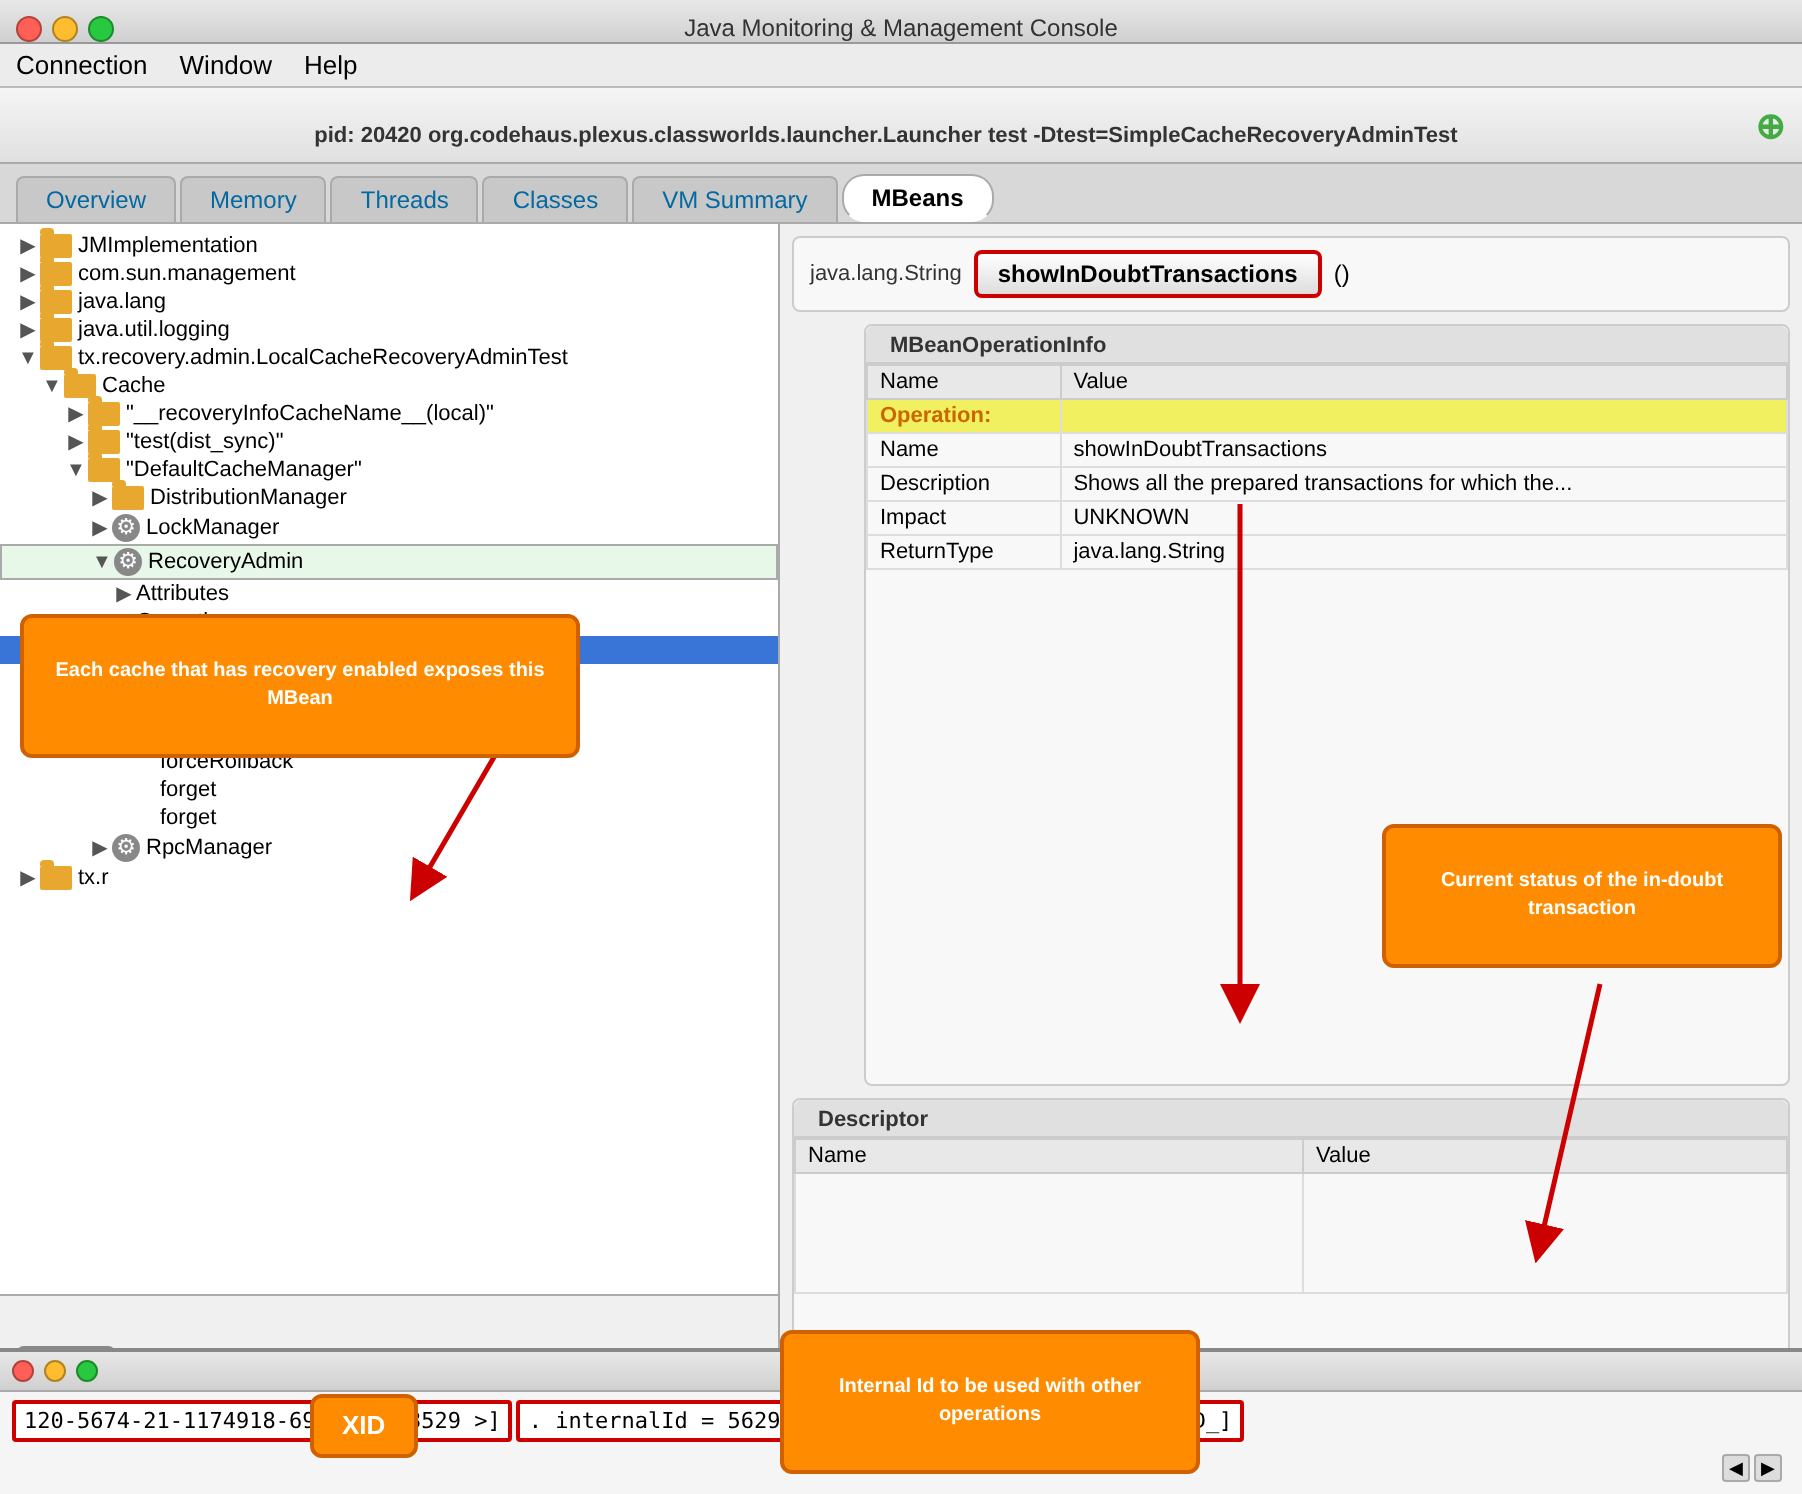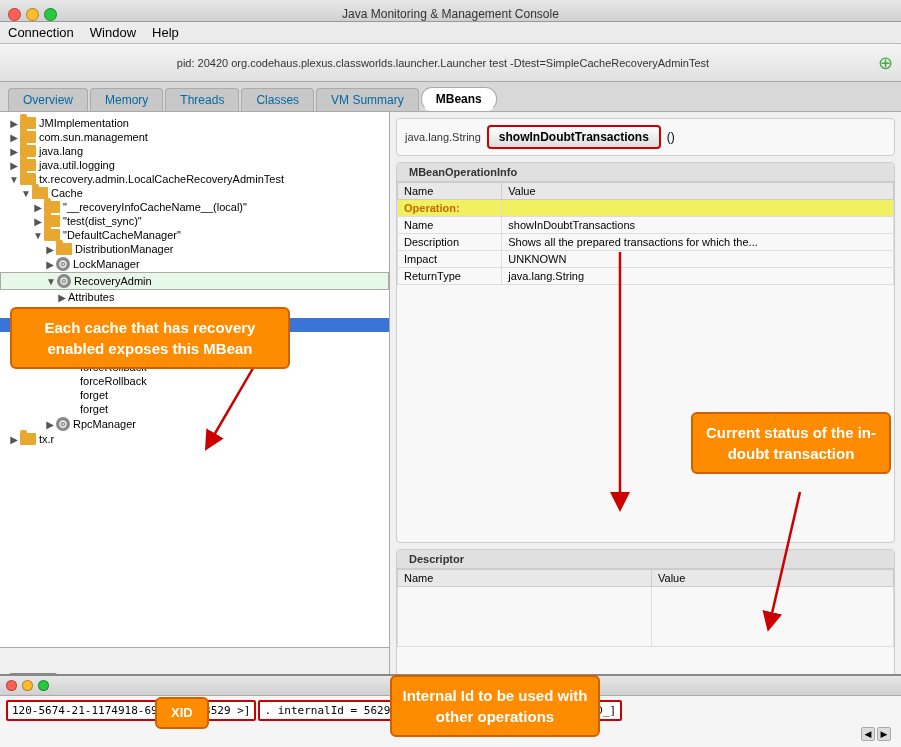--- a/index.html
+++ b/index.html
@@ -63,23 +63,24 @@
       height: 38px;
       display: flex;
       align-items: center;
       justify-content: center;
       border-bottom: 1px solid #aaa;
       gap: 4px;
       padding: 0 8px;
     }
     .toolbar-inner {
       display: flex;
-      align-items: center;
+      align-items: flex-end;
       width: 100%;
       position: relative;
+      font-weight: bold;
     }
     .pid-info {
       font-size: 11px;
       color: #333;
       flex: 1;
       text-align: center;
     }
     .wifi-icon {
       margin-left: auto;
       color: #4a4;
@@ -316,23 +317,23 @@
       justify-content: center;
       font-size: 9px;
       cursor: pointer;
     }
 
     
     .annotation {
       position: absolute;
       background: #ff8c00;
       color: white;
-      font-size: 15px;
+      font-size: 10px;
       font-weight: bold;
-      padding: 8px 8px;
+      padding: 20px 8px;
       border-radius: 6px;
       border: 2px solid #d06000;
       line-height: 1.4;
       text-align: center;
       z-index: 10;
     }
 
     .coffee-icon {
       width: 50px;
       height: 50px;
@@ -568,21 +569,21 @@
     <div class="section-box">
       <div class="operation-invocation">
         <div class="op-row">
           <span class="op-type">java.lang.String</span>
           <button class="op-button">showInDoubtTransactions</button>
           <span class="op-parens">()</span>
         </div>
       </div>
     </div>
 
-    <div class="section-box" style="flex: 2;">
+    <div class="section-box" style="flex: 2; margin-left: 36px;">
       <div style="background:#e0e0e0; padding:2px 6px; border-bottom:1px solid #ccc; border-radius:4px 4px 0 0;">
         <span class="section-title">MBeanOperationInfo</span>
       </div>
       <table class="mbean-table">
         <thead>
           <tr>
             <th>Name</th>
             <th>Value</th>
           </tr>
         </thead>

